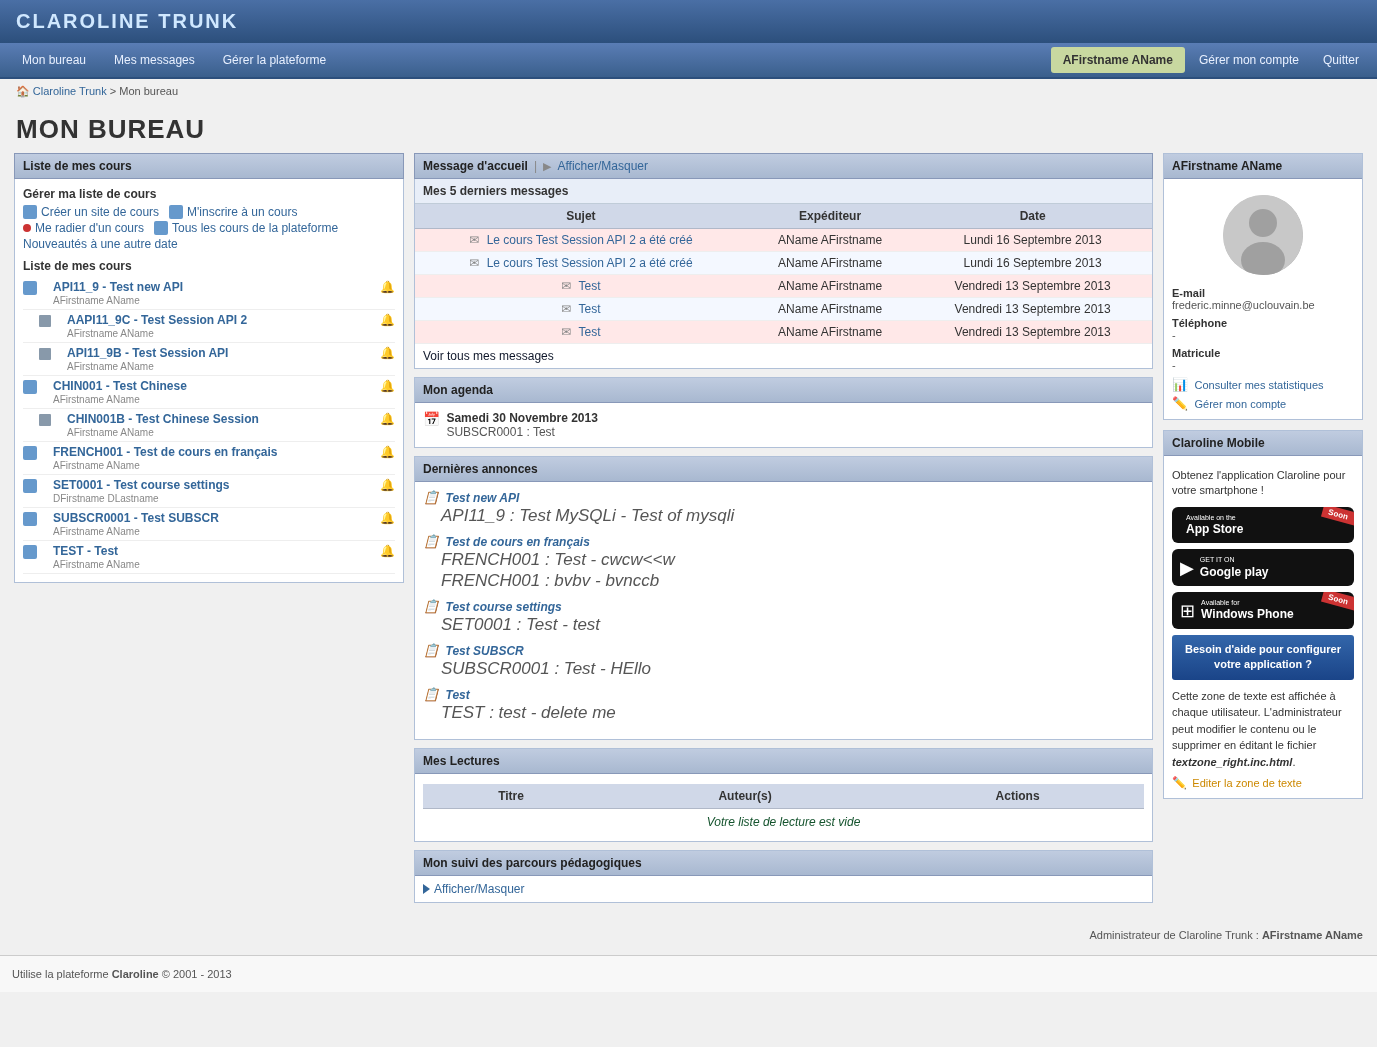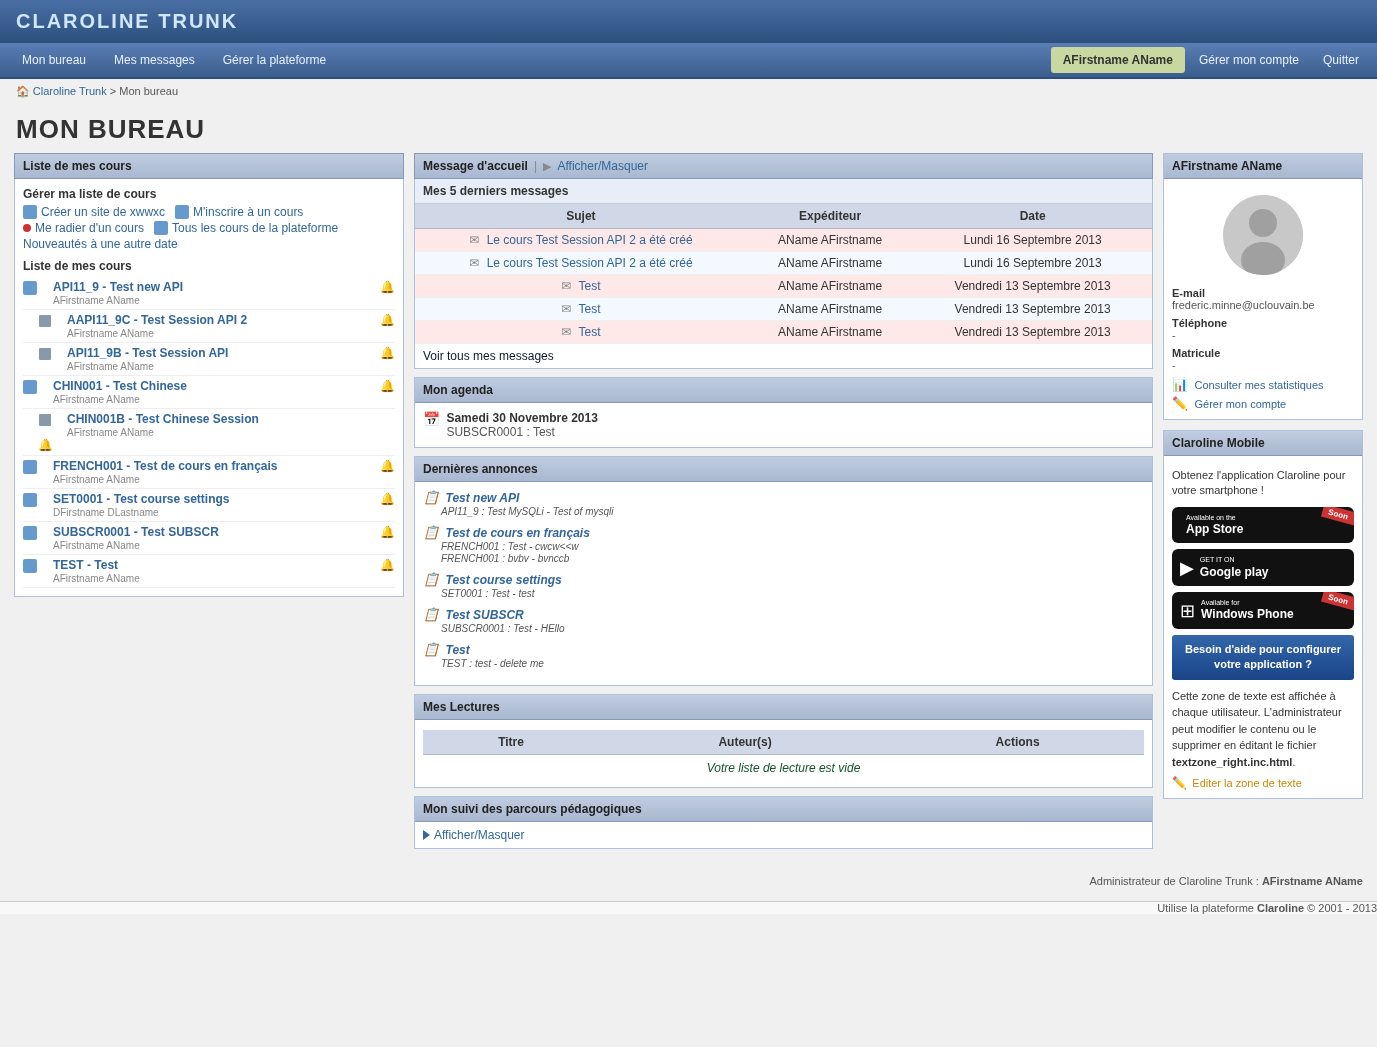--- a/index.html
+++ b/index.html
@@ -224,21 +224,21 @@
       background: linear-gradient(to bottom, #c0cce0, #a8b8d0);
       border-bottom: 1px solid #8898b8;
       padding: 5px 8px;
       font-weight: bold;
       font-size: 12px;
       color: #222;
     }
     .annonces-body { padding: 8px; font-style: italic; }
     .annonce-block { margin-bottom: 8px; }
     .annonce-title-link { color: #336699; cursor: pointer; text-decoration: none; font-weight: bold; font-size: 12px; }
-    .annonce-detail { color: #555; font-size: 10px; margin-top: 1px; padding-left: 18px; }
+    .annonce-detail { color: #555; font-size: 17px; margin-top: 1px; padding-left: 18px; }
     .annonce-icon { color: #5577aa; font-size: 13px; margin-right: 3px; }
 
     
     .lectures-panel {
       background: #fff;
       border: 1px solid #b0c0d8;
       margin-bottom: 8px;
     }
     .lectures-title {
       background: linear-gradient(to bottom, #c0cce0, #a8b8d0);
@@ -355,27 +355,28 @@
       text-align: center;
       padding: 7px 6px;
       border-radius: 3px;
       font-size: 11px;
       font-weight: bold;
       cursor: pointer;
       margin-bottom: 8px;
       line-height: 1.4;
     }
     .text-zone { font-size: 11px; color: #333; line-height: 1.5; margin-bottom: 6px; }
-    .text-zone strong { font-weight: bold; }
+    .text-zone strong { font-weight: bold; font-style: italic; }
     .edit-zone-link { color: #cc8800; text-decoration: none; font-size: 11px; cursor: pointer; }
     .pencil-icon { color: #cc8800; font-size: 12px; margin-right: 2px; }
 
     
     #footer {
-      text-align: right;
+      text-align: left;
+      padding: 12px;
       font-size: 11px;
       color: #555;
       border-top: 1px solid #ccc;
       background: #f8f8f8;
       margin-top: 10px;
     }
     #footer-admin {
       text-align: right;
       padding: 4px 14px;
       font-size: 11px;
@@ -416,21 +417,21 @@
 <div id="main-layout">
 
   <div id="left-col">
     <div class="section-header">Liste de mes cours</div>
     <div class="section-body">
 
       <div class="manage-section">
         <div class="manage-title">Gérer ma liste de cours</div>
         <div class="manage-links">
           <span class="manage-icon"></span>
-          <a class="manage-link">Créer un site de xwwxc</a>
+          <a class="manage-link">Créer un site de cours</a>
           <span class="separator"> </span>
           <span class="manage-icon"></span>
           <a class="manage-link">M'inscrire à un cours</a>
         </div>
         <div class="manage-links" style="margin-top:2px;">
           <span class="manage-icon-red"></span>
           <a class="manage-link">Me radier d'un cours</a>
           <span class="separator"> </span>
           <span class="manage-icon"></span>
           <a class="manage-link">Tous les cours de la plateforme</a>
@@ -481,21 +482,21 @@
           <div class="course-item-left">
             <span class="course-icon"></span>
             <div>
               <div class="course-name">CHIN001 - Test Chinese</div>
               <div class="course-owner">AFirstname AName</div>
             </div>
           </div>
           <span class="course-bell">🔔</span>
         </div>
 
-        <div class="course-item" style="padding-left:16px;flex-direction:column;">
+        <div class="course-item" style="padding-left:16px;">
           <div class="course-item-left">
             <span class="course-icon-small"></span>
             <div>
               <div class="course-name">CHIN001B - Test Chinese Session</div>
               <div class="course-owner">AFirstname AName</div>
             </div>
           </div>
           <span class="course-bell">🔔</span>
         </div>
 

